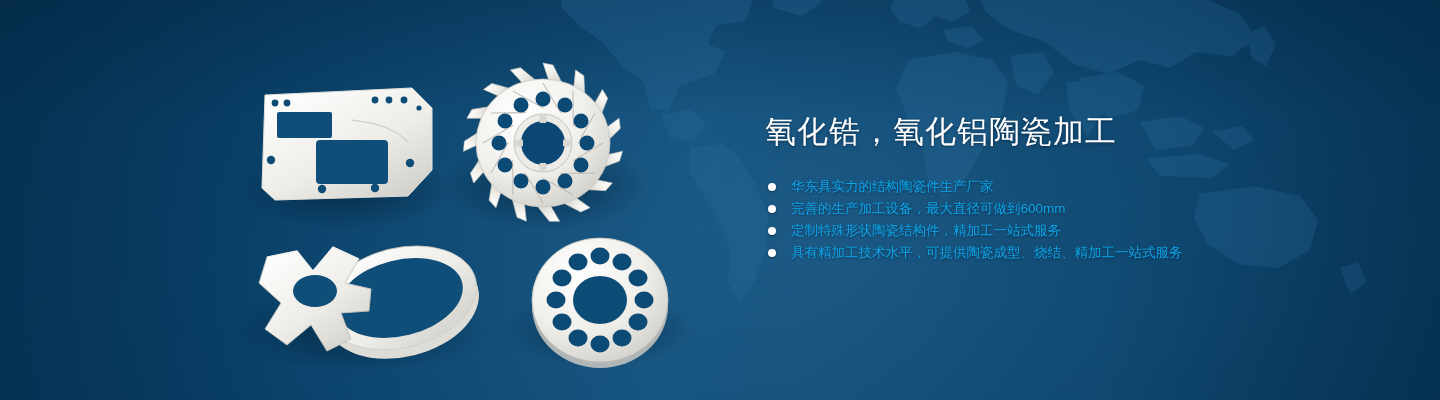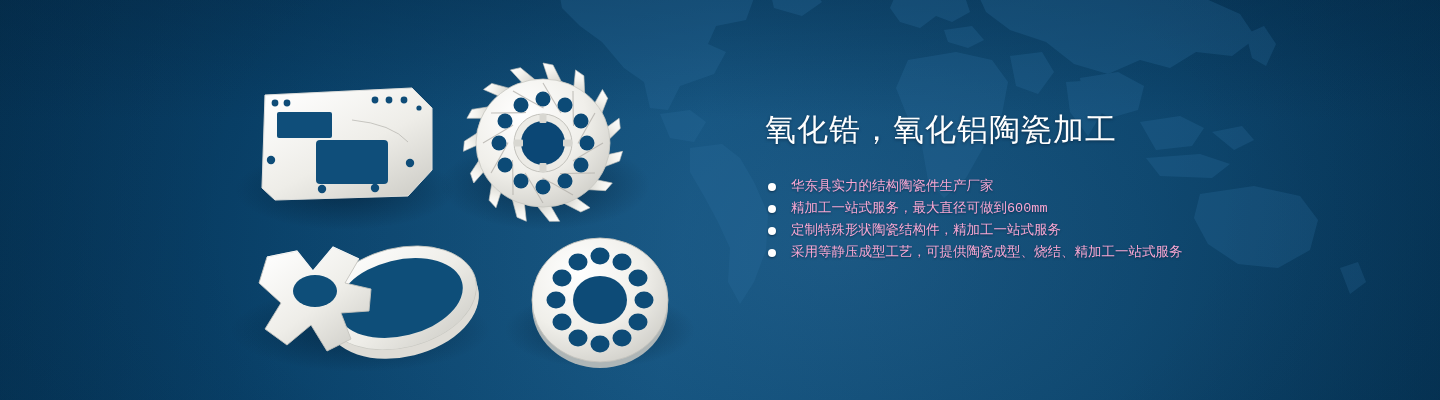--- a/index.html
+++ b/index.html
@@ -5,21 +5,21 @@
   html, body {
     margin: 0;
     padding: 0;
     background: #073f68;
   }
   #banner {
     position: relative;
     width: 1440px;
     height: 400px;
     overflow: hidden;
-    font-family: Liberation Mono, monospace;
+    font-family: Liberation Sans, sans-serif;
     background: #07446f;
   }
 
   
   .bg-base {
     position: absolute; inset: 0;
     background:
       radial-gradient(ellipse 1100px 700px at 58% 62%, #1d5b87 0%, #14527d 28%, #0a4671 58%, #073f68 100%);
   }
   .bg-sheen {
@@ -68,21 +68,21 @@
     white-space: nowrap;
     text-shadow: 0 1px 3px rgba(0,20,40,0.55);
   }
   .bullets {
     list-style: none;
     margin: 24px 0 0 3px;
     padding: 0;
   }
   .bullets li {
     position: relative;
-    color: #f9a8d4;
+    color: #0ea5e9;
     font-size: 13.5px;
     line-height: 22px;
     padding-left: 23px;
     margin-bottom: 0px;
     white-space: nowrap;
     text-shadow: 0 1px 2px rgba(0,20,40,0.5);
   }
   .dot {
     position: absolute;
     left: 0; top: 7px;
@@ -292,26 +292,26 @@
 
   <div class="copy">
     <div class="headline">氧化锆，氧化铝陶瓷加工</div>
     <ul class="bullets">
       <li>
         <span class="dot"></span>
         <span>华东具实力的结构陶瓷件生产厂家</span>
       </li>
       <li>
         <span class="dot"></span>
-        <span>精加工一站式服务，最大直径可做到600mm</span>
+        <span>完善的生产加工设备，最大直径可做到600mm</span>
       </li>
       <li>
         <span class="dot"></span>
         <span>定制特殊形状陶瓷结构件，精加工一站式服务</span>
       </li>
       <li>
         <span class="dot"></span>
-        <span>采用等静压成型工艺，可提供陶瓷成型、烧结、精加工一站式服务</span>
+        <span>具有精加工技术水平，可提供陶瓷成型、烧结、精加工一站式服务</span>
       </li>
     </ul>
   </div>
 
 </div>
 
 </body></html>

